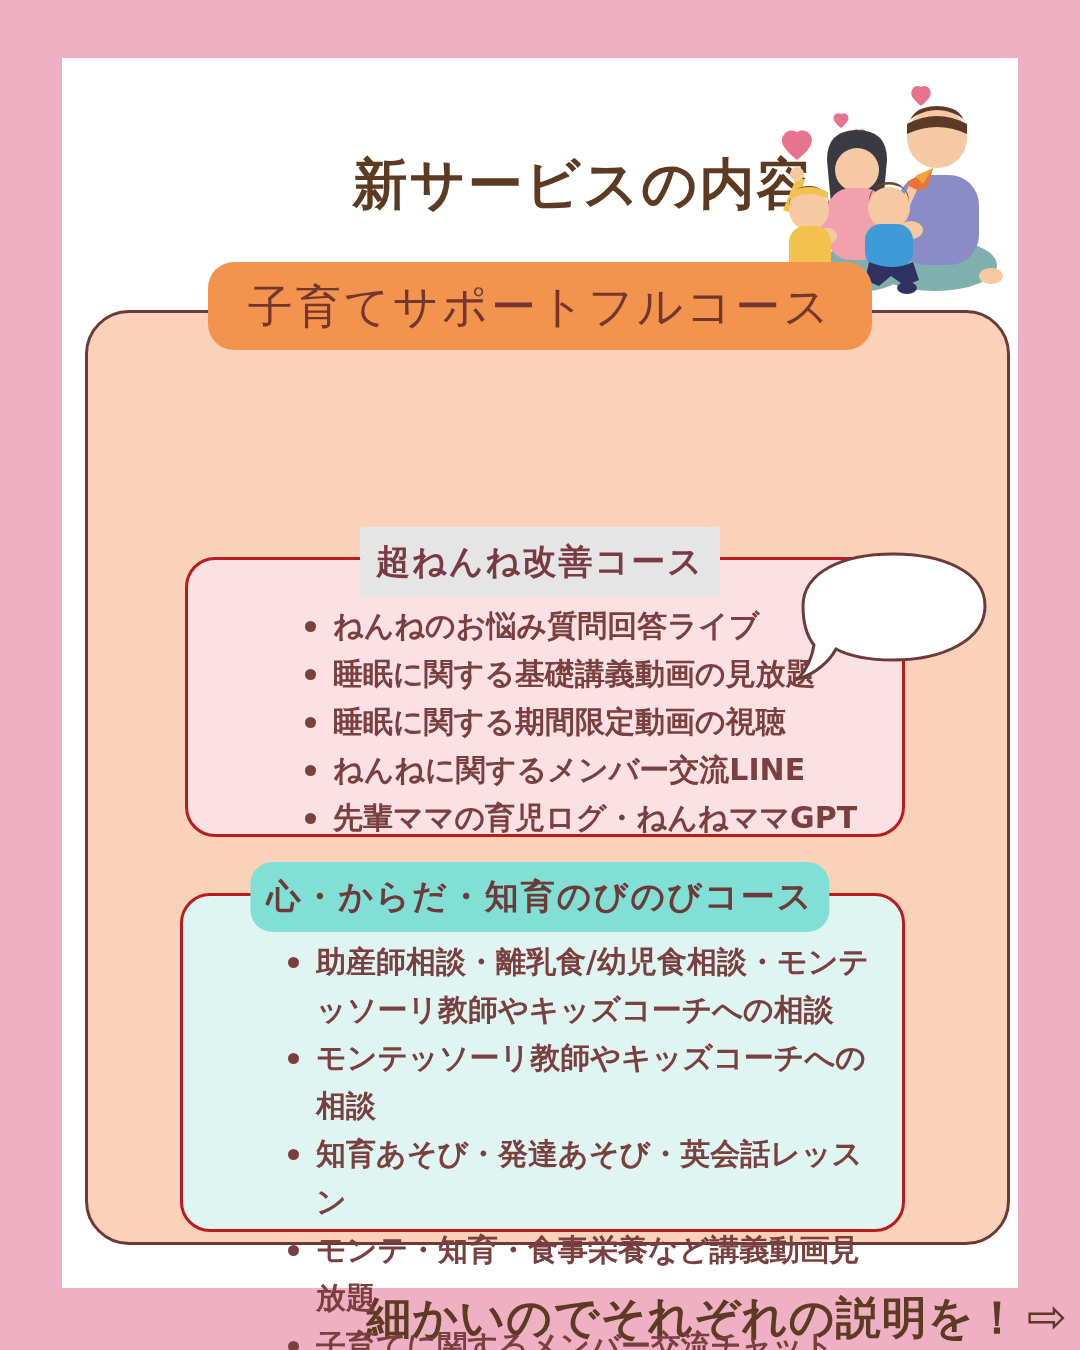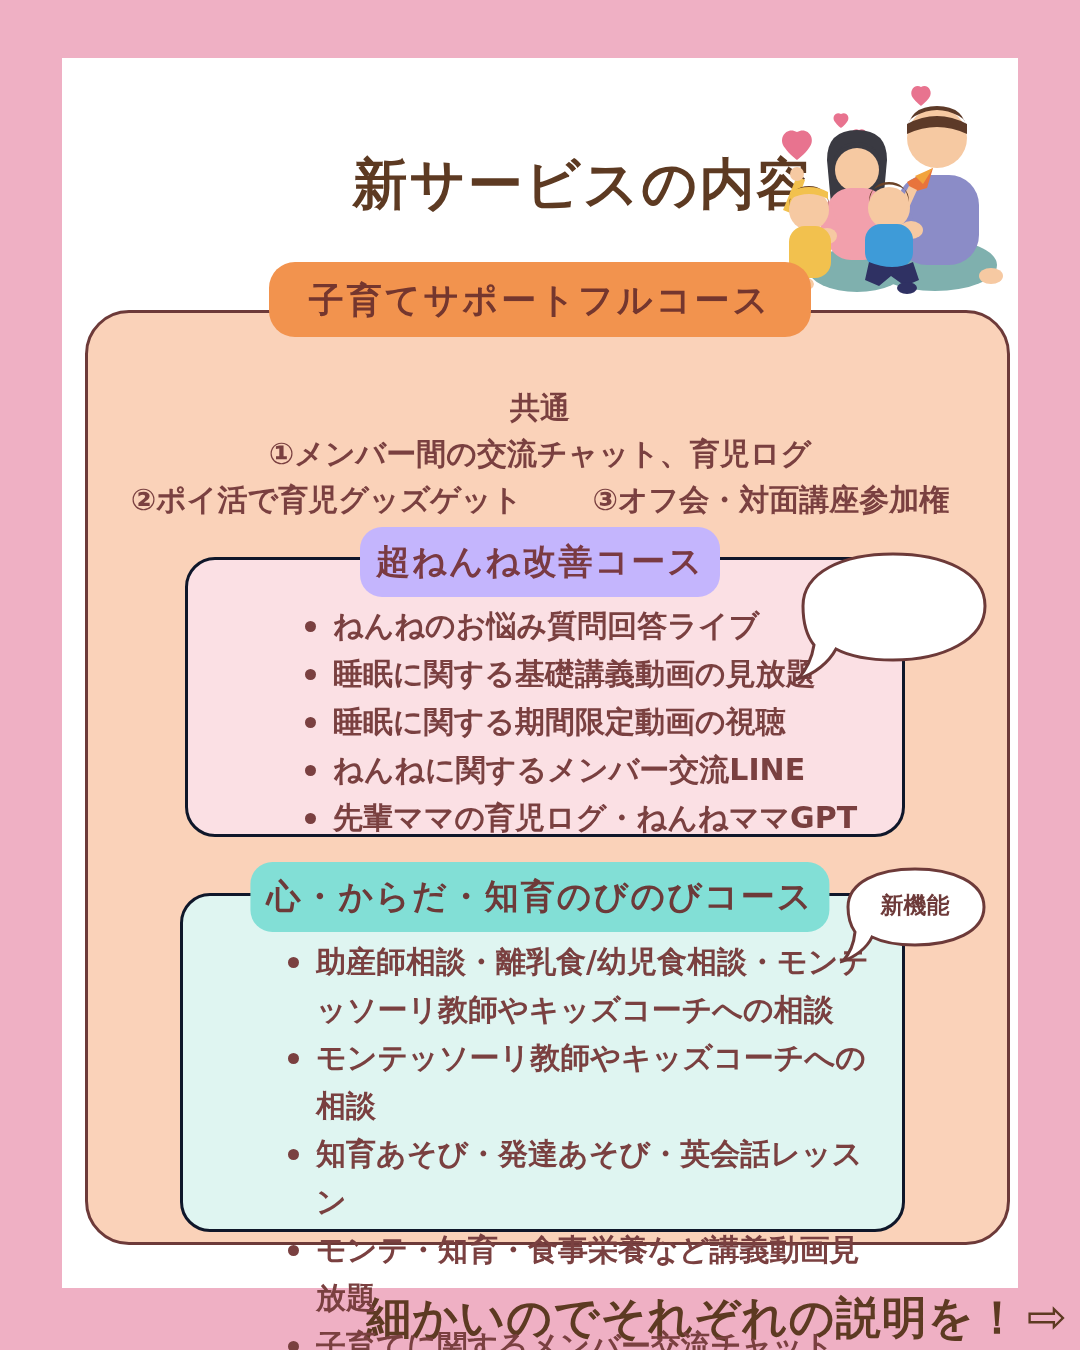--- a/index.html
+++ b/index.html
@@ -17,21 +17,21 @@
     text-align:center;font-size:55px;font-weight:800;color:#5D3A22;
     letter-spacing:2px;
     margin-left:43px;
   }
   .family{position:absolute;left:765px;top:80px;width:240px;height:220px;z-index:3;}
 
   
   .orange-badge{position:absolute;top:262px;left:0;width:1080px;text-align:center;z-index:4;}
   .orange-line1{
     display:inline-block;background:#F2934E;color:#74362E;
-    font-size:35px;font-weight:700;letter-spacing:3px;
+    font-size:45px;font-weight:400;letter-spacing:3px;
     padding:15px 40px 13px;border-radius:26px;
   }
   .orange-line2{
     display:block;margin:-12px auto 0;width:max-content;
     background:#F2934E;color:#74362E;
     font-size:30px;font-weight:700;letter-spacing:2px;
     padding:6px 36px 12px;border-radius:0 0 26px 26px;
   }
 
   
@@ -43,32 +43,32 @@
   .common{
     position:absolute;top:385px;left:0;width:1080px;z-index:3;
     text-align:center;color:#7A4040;font-weight:700;
     font-size:30px;line-height:46px;
   }
   .common .gap{display:inline-block;width:70px;}
 
   
   .inner-box{
     position:absolute;box-sizing:border-box;
-    border:3px solid #0f172a;border-radius:30px;z-index:3;
+    border:3px solid #b91c1c;border-radius:30px;z-index:3;
   }
   .pink-box{left:185px;top:557px;width:720px;height:280px;background:#FBE0E4;}
   .teal-box{left:180px;top:893px;width:725px;height:339px;background:#DFF5F1;}
 
   .box-badge{
     position:absolute;left:50%;transform:translateX(-50%);
     z-index:5;font-weight:800;letter-spacing:2px;white-space:nowrap;
   }
   .pink-badge{
-    top:527px;background:#c4b5fd;color:#7A3A42;
-    font-size:34px;padding:12px 16px;border-radius:22px;
+    top:527px;background:#e5e5e5;color:#7A3A42;
+    font-size:34px;padding:12px 16px;border-radius:4px;
   }
   .teal-badge{
     top:862px;background:#82DFD6;color:#6D3A39;
     font-size:34px;padding:12px 16px;border-radius:22px;
   }
 
   .course-list{
     list-style:none;margin:0;padding:0;position:absolute;
     color:#7A4040;font-weight:700;font-size:30px;line-height:48px;
   }
@@ -162,27 +162,20 @@
       </g>
     </svg>
   </div>
 
   <div class="orange-badge">
     <div class="orange-line1">子育てサポートフルコース</div>
   </div>
 
   <div class="peach"></div>
 
-  <div class="common">
-    <div>共通</div>
-    <div>①メンバー間の交流チャット、育児ログ</div>
-    <div>
-      <span>②ポイ活で育児グッズゲット</span><span class="gap"></span><span>③オフ会・対面講座参加権</span>
-    </div>
-  </div>
 
   <div class="inner-box pink-box">
     <ul class="course-list pink-list">
       <li>ねんねのお悩み質問回答ライブ</li>
       <li>睡眠に関する基礎講義動画の見放題</li>
       <li>睡眠に関する期間限定動画の視聴</li>
       <li>ねんねに関するメンバー交流LINE</li>
       <li>先輩ママの育児ログ・ねんねママGPT</li>
     </ul>
   </div>
@@ -198,26 +191,18 @@
     <ul class="course-list teal-list">
       <li>助産師相談・離乳食/幼児食相談・モンテッソーリ教師やキッズコーチへの相談</li>
       <li>モンテッソーリ教師やキッズコーチへの相談</li>
       <li>知育あそび・発達あそび・英会話レッスン</li>
       <li>モンテ・知育・食事栄養など講義動画見放題</li>
       <li>子育てに関するメンバー交流チャット</li>
     </ul>
   </div>
   <div class="box-badge teal-badge">心・からだ・知育のびのびコース</div>
 
-  <div class="bubble bubble2">
-    <svg viewBox="0 0 150 100">
-      <path d="M8 43 C8 18 38 5 75 5 C112 5 144 18 144 43 C144 68 112 81 75 81 C57 81 42 78 32 73 C27 84 15 93 3 97 C11 88 14 79 15 68 C10 61 8 52 8 43 Z" fill="#FFFFFF" stroke="#6D3A39" stroke-width="3"></path>
-    </svg>
-    <div class="bubble-text">
-      <span>新機能</span>
-    </div>
-  </div>
 
   <div class="footer">
     <span>細かいのでそれぞれの説明を！</span><span class="arrow">⇨</span>
   </div>
 
 </div>
 
 </body></html>

